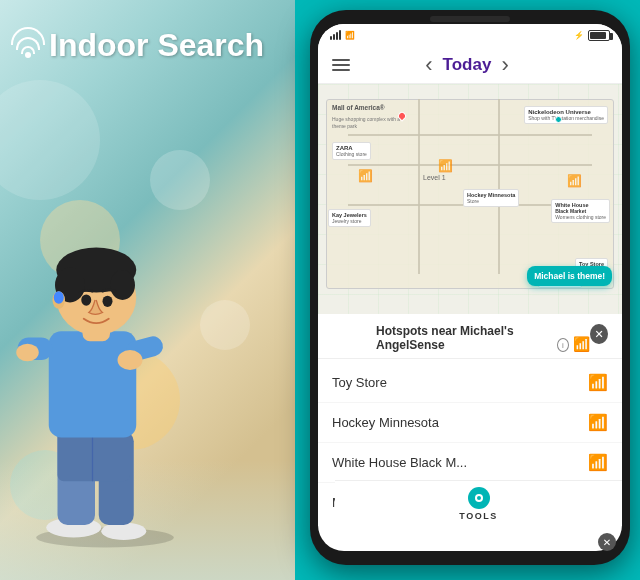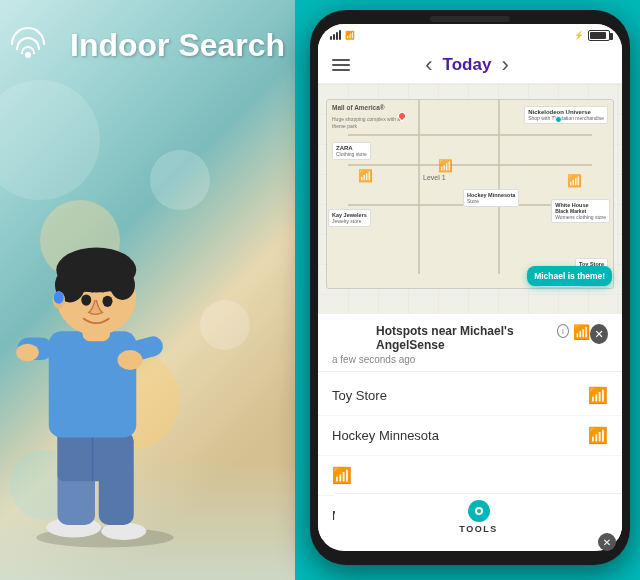--- a/index.html
+++ b/index.html
@@ -22,21 +22,21 @@
       overflow: hidden;
     }
 
     
     .app-header {
       position: absolute;
       top: 20px;
       left: 10px;
       display: flex;
       align-items: center;
-      gap: 24px;
+      gap: 3px;
     }
 
     
     .phone-mockup {
       position: absolute;
       right: 10px;
       top: 10px;
       width: 320px;
       height: 555px;
       background: #1a1a1a;
@@ -119,21 +119,21 @@
     .panel-header {
       display: flex;
       align-items: flex-start;
       justify-content: space-between;
       padding: 10px 14px 6px;
       border-bottom: 1px solid #eee;
     }
 
     .angelsense-row {
       display: flex;
-      align-items: flex-start;
+      align-items: flex-end;
       gap: 4px;
       padding-left: 44px;
     }
 
     .info-circle {
       width: 14px;
       height: 14px;
       border-radius: 50%;
       border: 1.5px solid #888;
       display: flex;
@@ -394,40 +394,40 @@
         <div class="panel-header-left">
           <div class="angelsense-row">
             <div style="font-size:12px;font-weight:700;color:#333;">
               <span>Hotspots near</span>&nbsp;<span>Michael's AngelSense</span>
             </div>
             <div class="info-circle">
               <span style="font-size:8px;">i</span>
             </div>
             <div style="color:#00b5b5;font-size:14px;">📶</div>
           </div>
-          <div style="font-size:10px;color:#888;margin-top:2px;">a few seconds ago</div>
         </div>
         <div class="close-btn">
           <span style="font-size:11px;">✕</span>
         </div>
       </div>
 
       <div class="hotspot-list">
 
         <div class="hotspot-item">
           <span style="font-size:13px;color:#333;">Toy Store</span>
           <span style="color:#00b5b5;font-size:16px;">📶</span>
         </div>
 
         <div class="hotspot-item">
           <span style="font-size:13px;color:#333;">Hockey Minnesota</span>
           <span style="color:#00b5b5;font-size:16px;">📶</span>
         </div>
 
         <div class="hotspot-item">
+          <span style="font-size:13px;color:#333;">White House Black M...</span>
           <span style="color:#00b5b5;font-size:16px;">📶</span>
         </div>
 
         <div class="hotspot-item">
           <span style="font-size:13px;color:#333;">My Phone</span>
           <span style="color:#00b5b5;font-size:16px;">📶</span>
         </div>
 
       </div>
 

